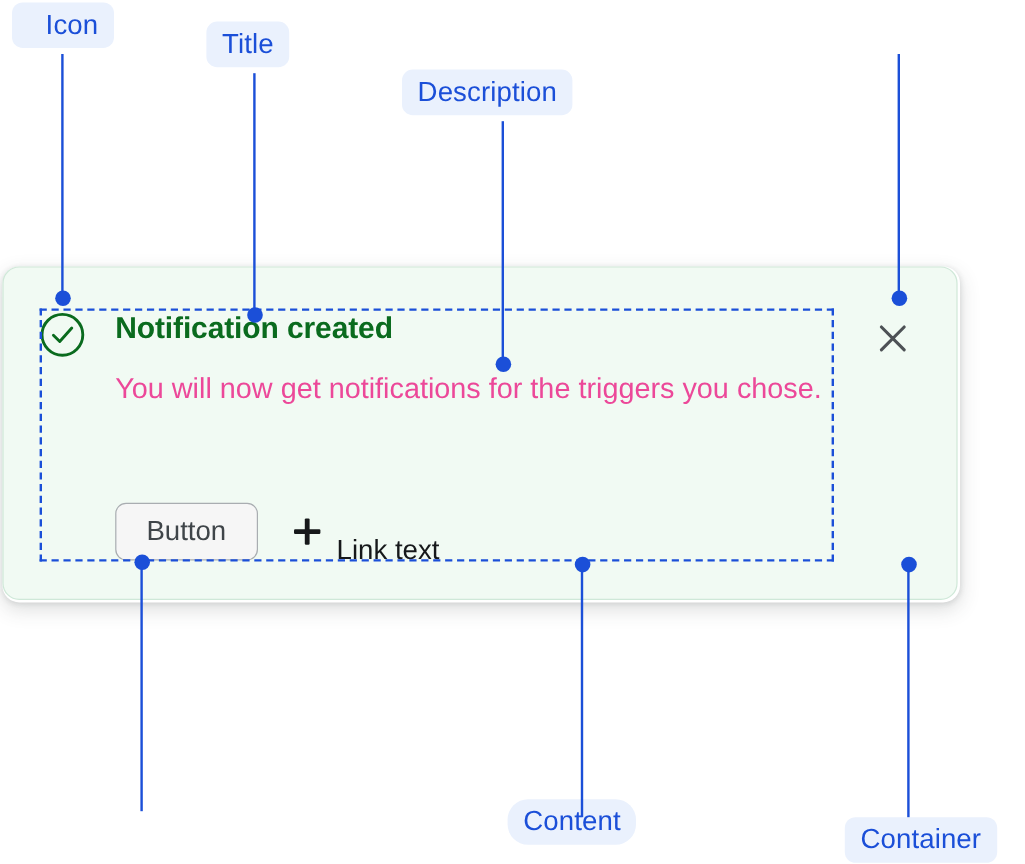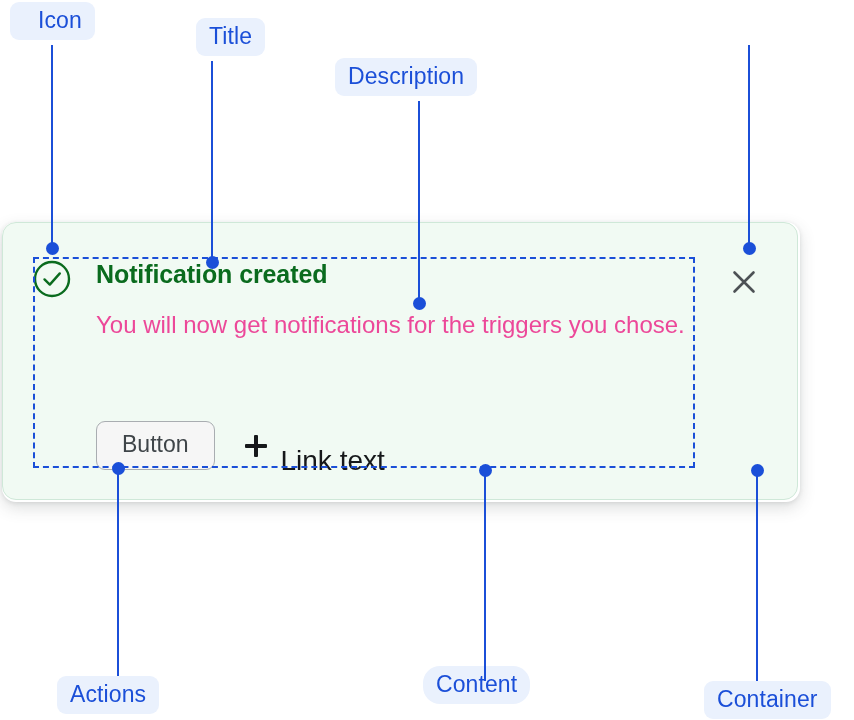--- a/index.html
+++ b/index.html
@@ -164,21 +164,21 @@
   .plus-icon::before,
   .plus-icon::after {
     content: "";
     position: absolute;
     background: #16181a;
     border-radius: 1px;
   }
   .plus-icon::before { left: 0; top: 9px; width: 22px; height: 4px; }
   .plus-icon::after  { top: 0; left: 9px; height: 22px; width: 4px; }
   .link-text {
-    font-size: 28px;
+    font-size: 23px;
     color: #16181a;
     line-height: 1.15;
     margin-top: 31px;
   }
 
   .dismiss-button {
     position: absolute;
     left: 727px;
     top: 45px;
     width: 30px;
@@ -221,32 +221,31 @@
 </div>
 
 <div class="content-box"></div>
 
 <div class="anno-layer">
 
   <div class="anno-badge" style="left:10px; top:2px;padding-left:28px;">Icon</div>
   <div class="anno-line" style="left:51px; top:45px; height:203px;"></div>
   <div class="anno-dot" style="left:52px; top:248px;"></div>
 
-  <div class="anno-badge" style="left:172px; top:18px;margin-left:24px;">Title</div>
+  <div class="anno-badge" style="left:172px; top:18px;">Title</div>
   <div class="anno-line" style="left:211px; top:61px; height:201px;"></div>
   <div class="anno-dot" style="left:212px; top:262px;"></div>
 
   <div class="anno-badge" style="left:335px; top:58px;">Description</div>
   <div class="anno-line" style="left:418px; top:101px; height:202px;"></div>
   <div class="anno-dot" style="left:419px; top:303px;"></div>
 
   <div class="anno-line" style="left:748px; top:45px; height:203px;"></div>
   <div class="anno-dot" style="left:749px; top:248px;"></div>
 
-  <div class="anno-badge" style="left:57px; top:676px;">Actions</div>
   <div class="anno-line" style="left:117px; top:468px; height:208px;"></div>
   <div class="anno-dot" style="left:118px; top:468px;"></div>
 
   <div class="anno-badge" style="left:423px; top:666px;border-radius:17px;">Content</div>
   <div class="anno-line" style="left:484px; top:470px; height:211px;"></div>
   <div class="anno-dot" style="left:485px; top:470px;"></div>
 
   <div class="anno-badge" style="left:688px; top:681px;margin-left:16px;">Container</div>
   <div class="anno-line" style="left:756px; top:470px; height:211px;"></div>
   <div class="anno-dot" style="left:757px; top:470px;"></div>

